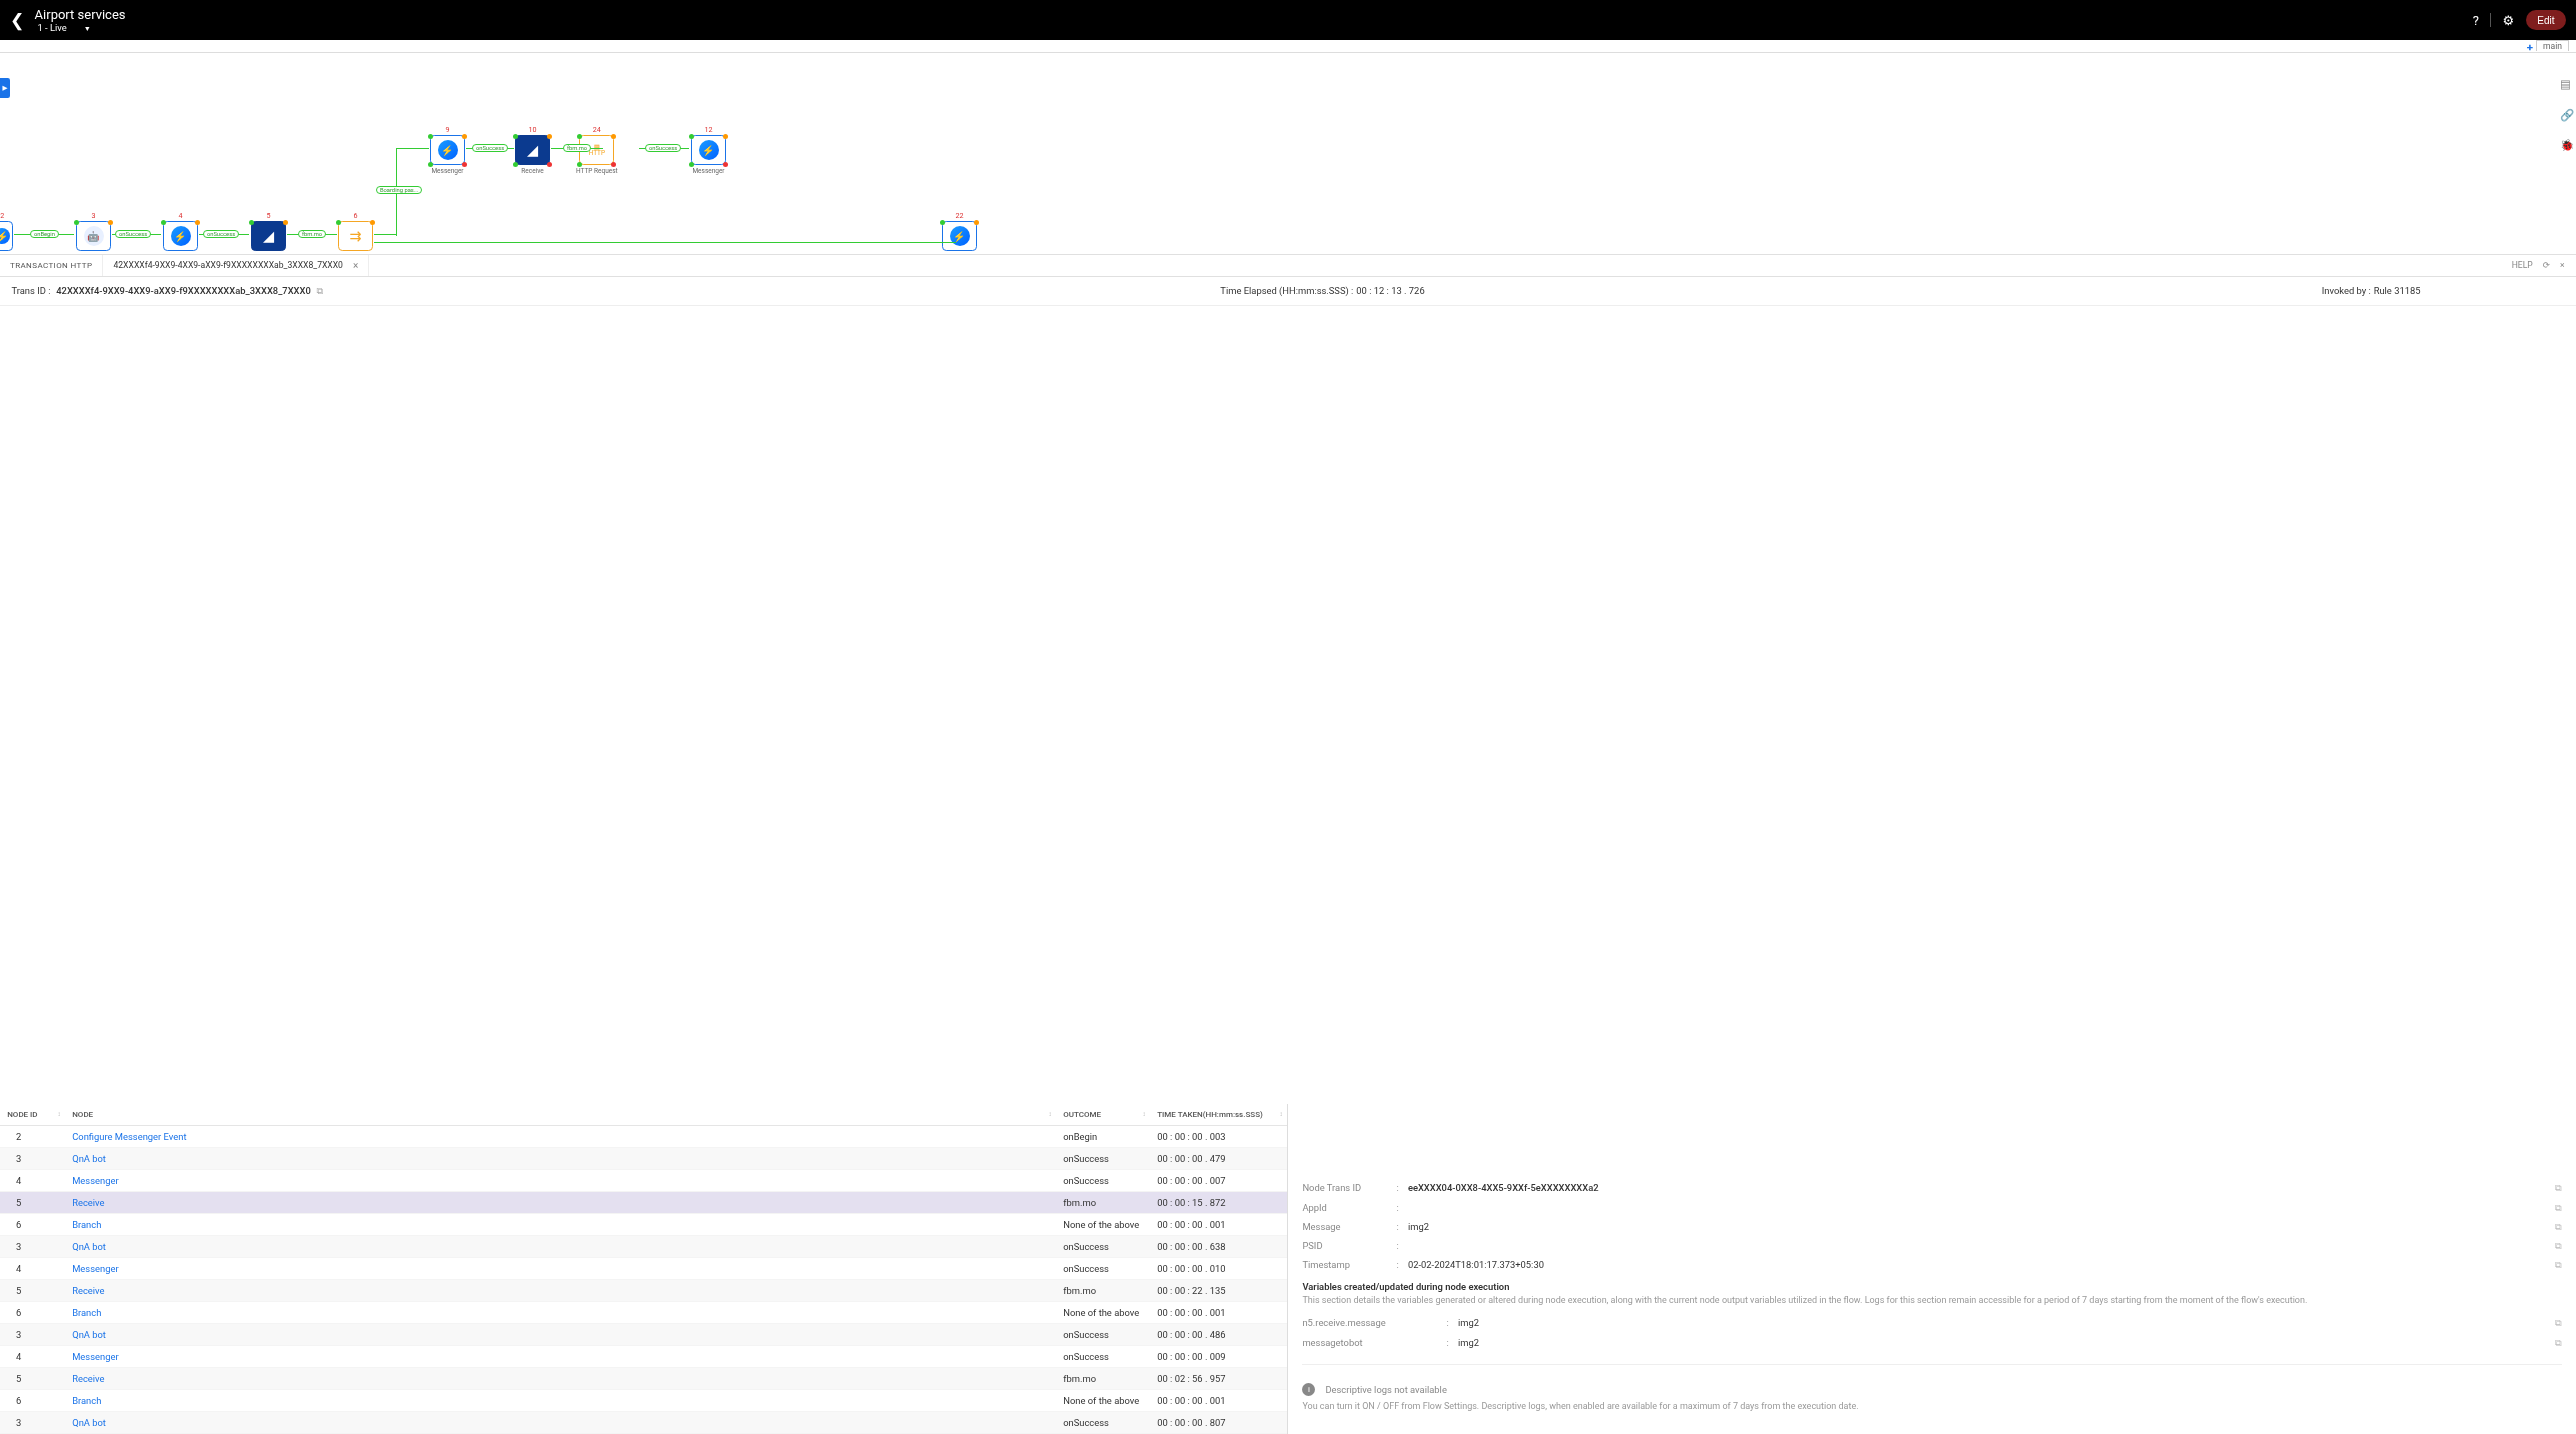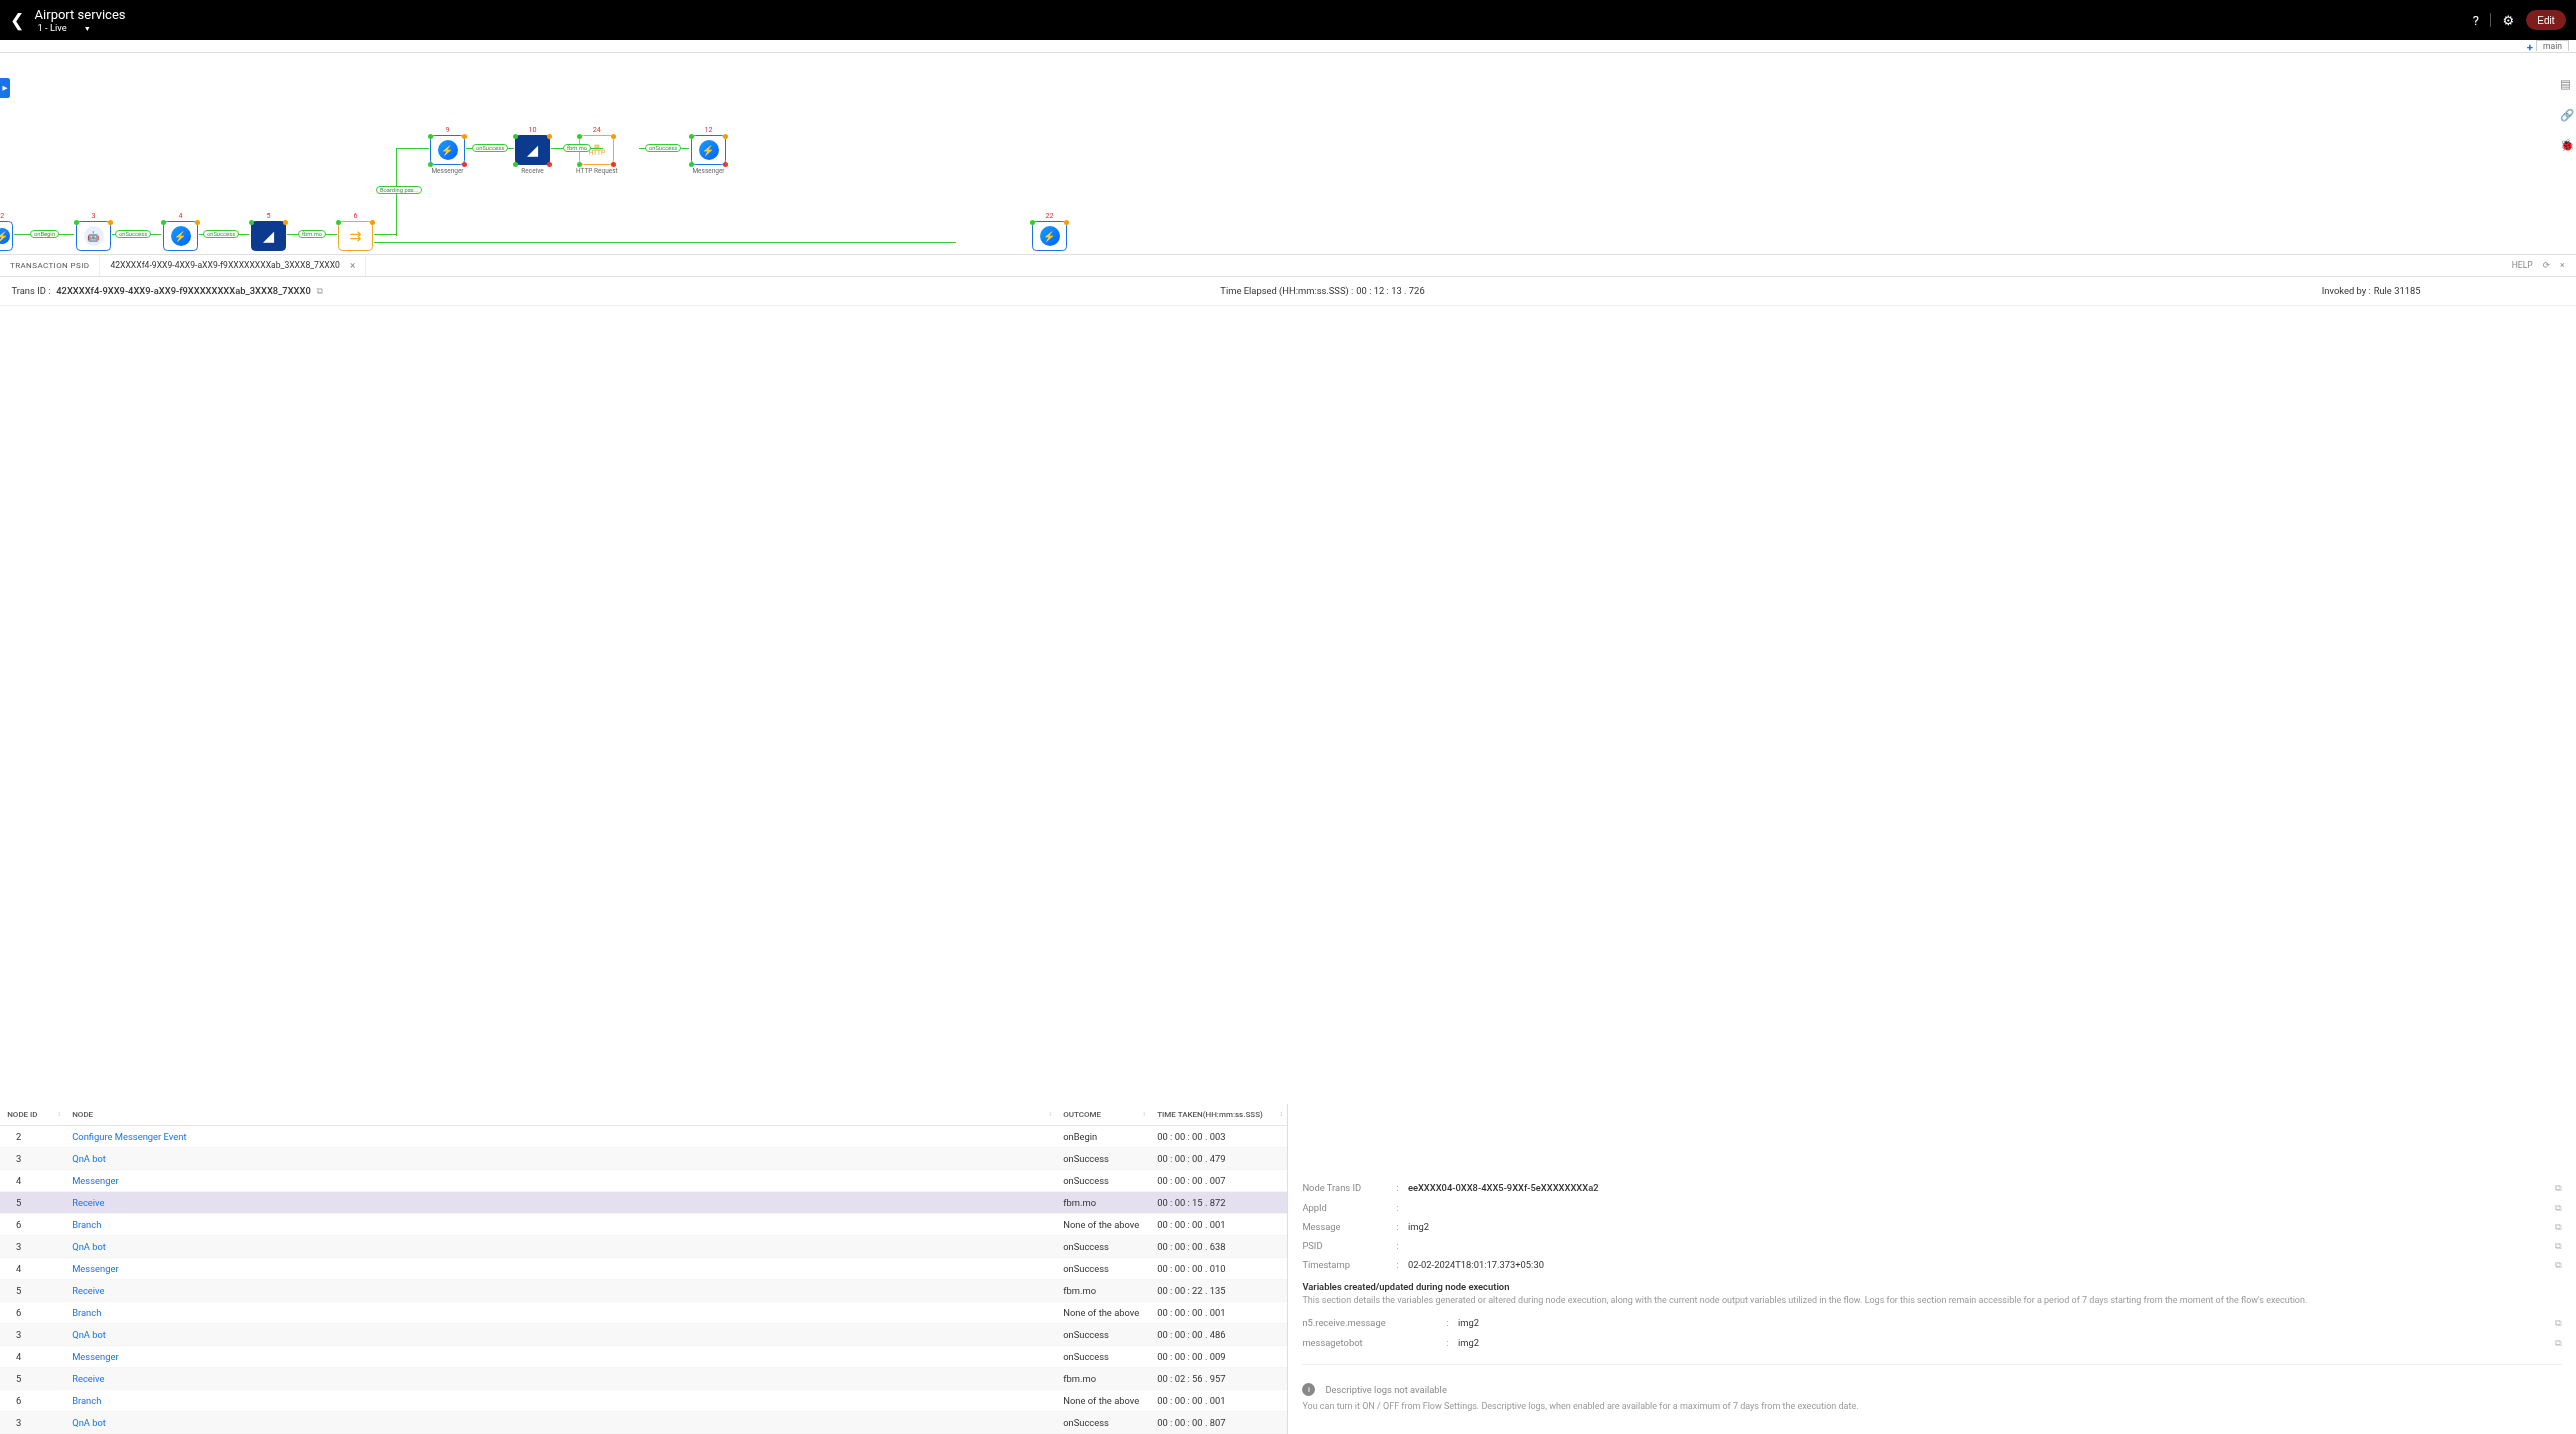--- a/index.html
+++ b/index.html
@@ -197,21 +197,21 @@
       </div>
   </div>
   <div class="flow-node" style="left:338px; top:158px;">
     <span class="node-num">6</span>
     <div class="node-box orange">
         <span class="branch-inner">⇉</span>
       <span class="dot green tl"></span>
         <span class="dot orange tr"></span>
       </div>
   </div>
-  <div class="flow-node" style="left:992px; top:158px;padding-left:40px;">
+  <div class="flow-node" style="left:902px; top:158px;padding-left:40px;">
     <span class="node-num">22</span>
     <div class="node-box blue">
         <div class="messenger-circle">⚡</div>
       <span class="dot green tl"></span>
         <span class="dot orange tr"></span>
       </div>
   </div>
 
   <div class="hConn" style="left:466px; top:95px; width:48px;"></div>
   <span class="conn-label" style="left:472px; top:91px;">onSuccess</span>
@@ -230,21 +230,21 @@
   <span class="conn-label" style="left:298px; top:177px;">fbm.mo</span>
 
   <div class="hConn" style="left:374px; top:181px; width:21.6px;"></div>
   <div class="vConn" style="left:396px; top:95px; height:88px;"></div>
   <div class="hConn" style="left:396px; top:95px; width:33px;"></div>
   <span class="conn-label" style="left:376px; top:133px;">Boarding pas...</span>
   <div class="hConn" style="left:374px; top:189px; width:582px;"></div>
 </div>
 
 <div class="logtabs">
-  <div class="logtab label">TRANSACTION PSID</div>
+  <div class="logtab label">TRANSACTION HTTP</div>
   <div class="logtab">
     <span>42XXXXf4-9XX9-4XX9-aXX9-f9XXXXXXXXab_3XXX8_7XXX0</span>
     <span class="close">×</span>
   </div>
   <div class="logtab-spacer"></div>
   <div class="logtab-right">
     <span>HELP</span>
     <span>⟳</span>
     <span>×</span>
   </div>

